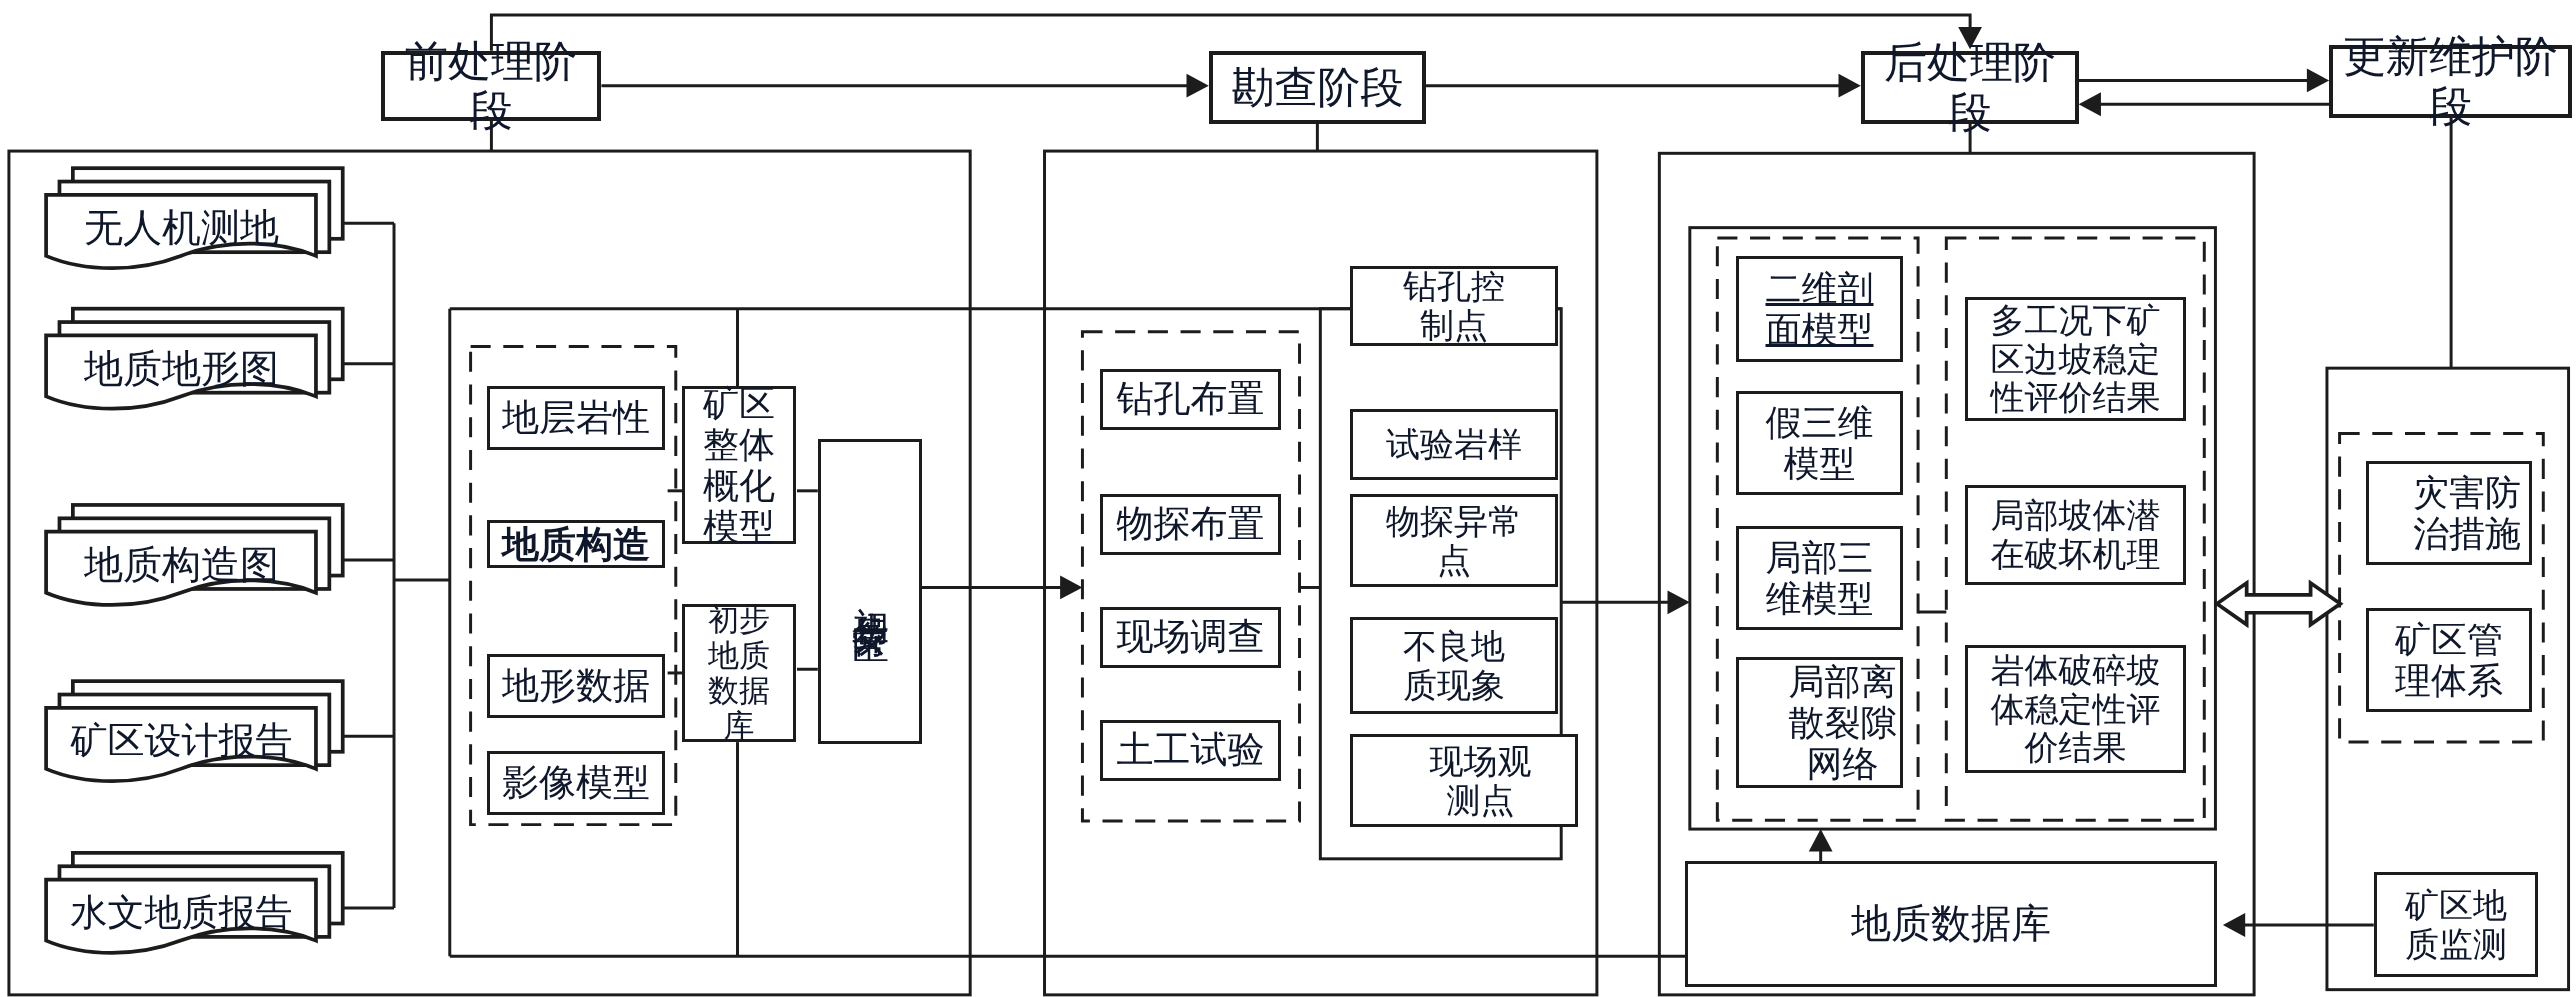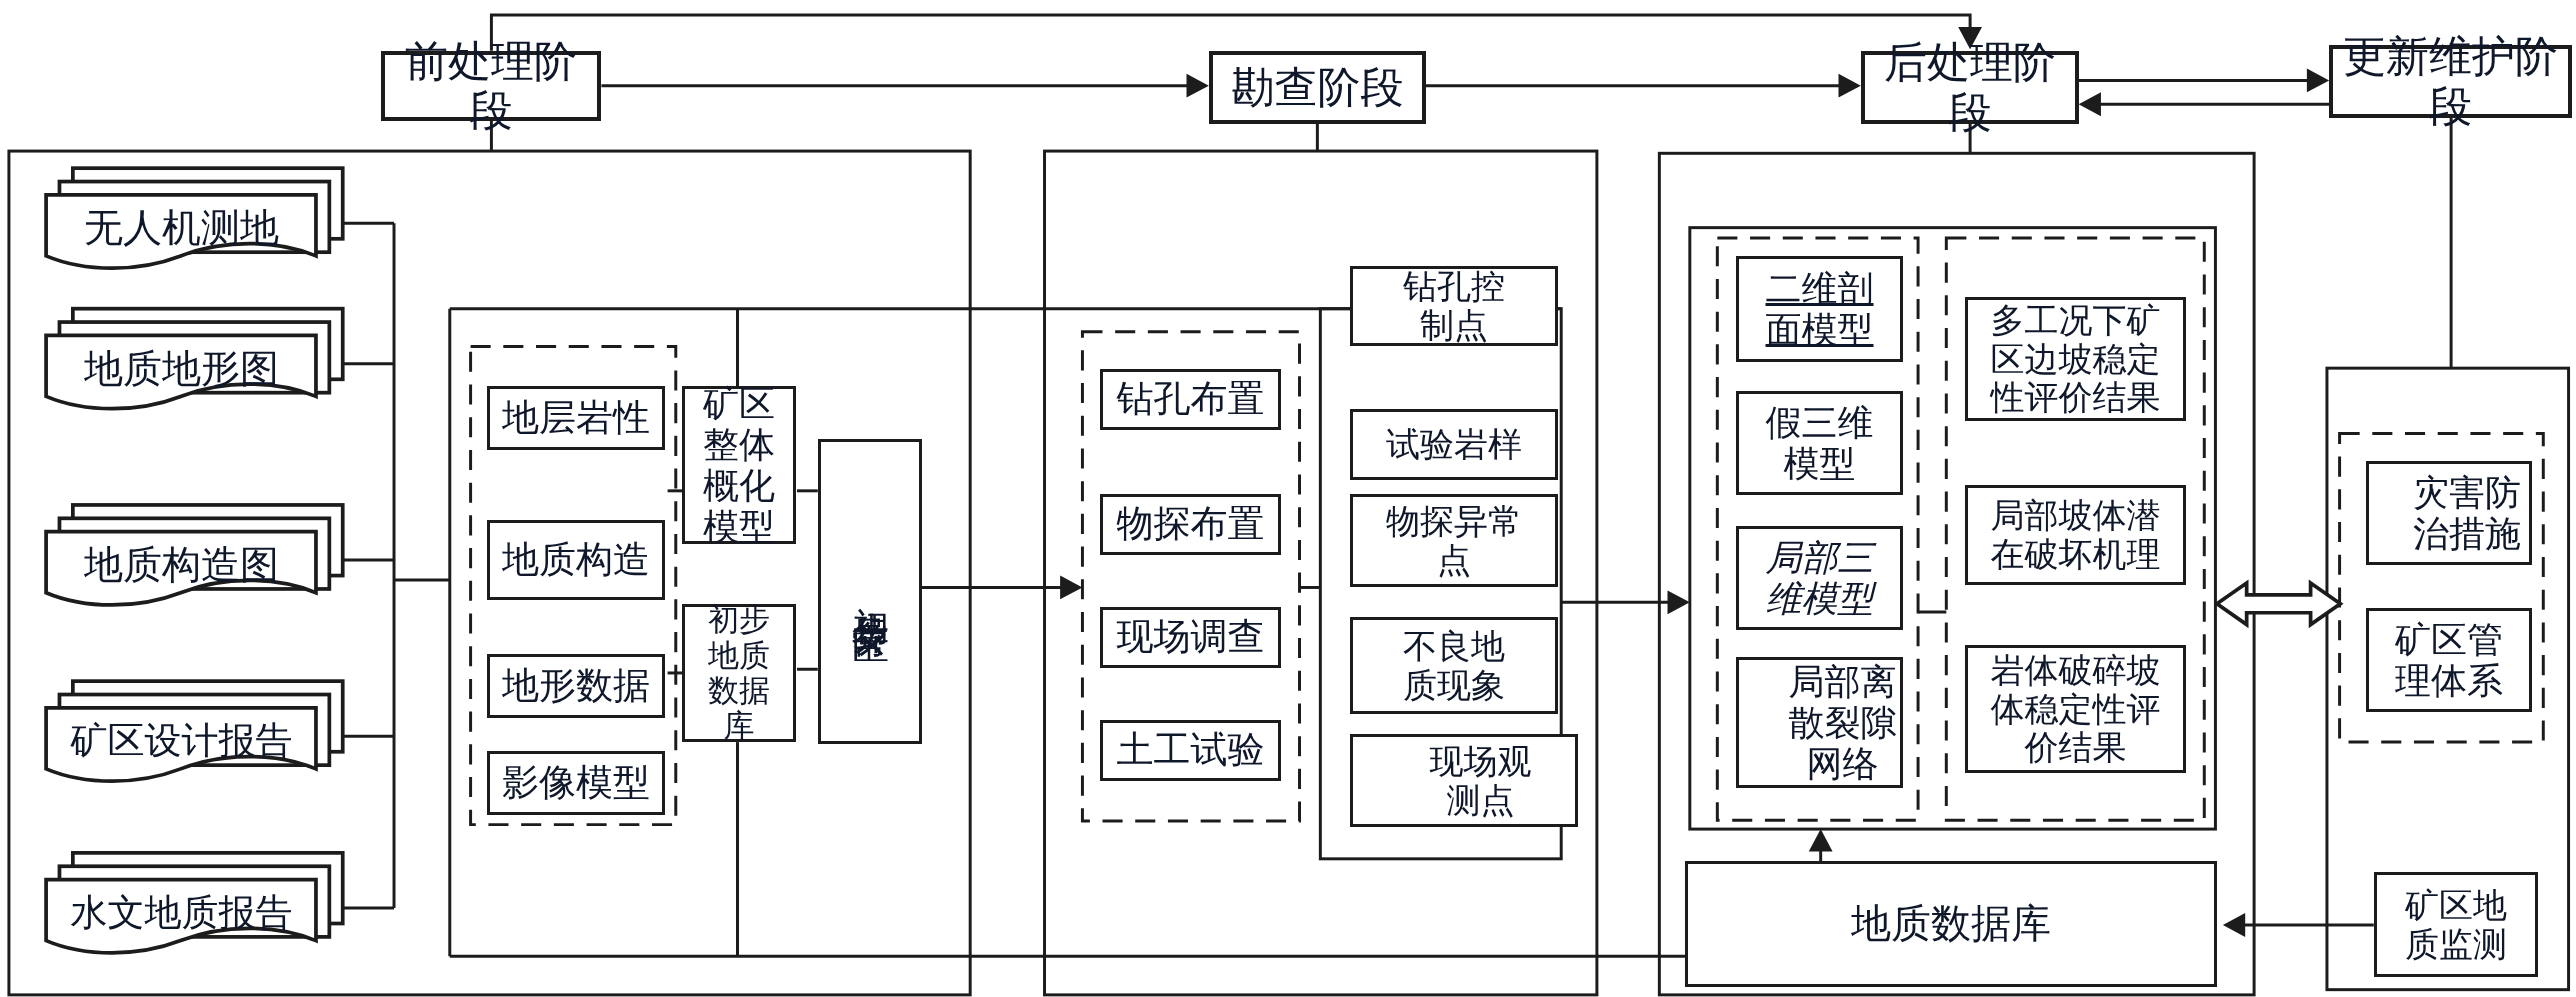--- a/index.html
+++ b/index.html
@@ -128,21 +128,21 @@
   <div class="box stage" style="left:1861px;top:51px;width:218px;height:73px;">后处理阶段</div>
   <div class="box stage" style="left:2329px;top:45px;width:243px;height:73px;">更新维护阶段</div>
 
   <div class="box noborder" style="left:52px;top:199px;width:259px;height:58px;font-size:39px;">无人机测地</div>
   <div class="box noborder" style="left:52px;top:340px;width:259px;height:58px;font-size:39px;">地质地形图</div>
   <div class="box noborder" style="left:52px;top:536px;width:259px;height:58px;font-size:39px;">地质构造图</div>
   <div class="box noborder" style="left:52px;top:712px;width:259px;height:58px;font-size:37px;">矿区设计报告</div>
   <div class="box noborder" style="left:52px;top:884px;width:259px;height:58px;font-size:37px;">水文地质报告</div>
 
   <div class="box" style="left:487px;top:386px;width:178px;height:64px;font-size:37px;">地层岩性</div>
-  <div class="box" style="left:487px;top:520px;width:178px;height:80px;font-size:37px;">地质构造</div>
+  <div class="box" style="left:487px;top:520px;width:178px;height:48px;font-size:37px;font-weight:bold;">地质构造</div>
   <div class="box" style="left:487px;top:654px;width:178px;height:64px;font-size:37px;text-align:right;">地形数据</div>
   <div class="box" style="left:487px;top:751px;width:178px;height:64px;font-size:37px;">影像模型</div>
 
   <div class="box" style="left:682px;top:386px;width:114px;height:158px;font-size:36px;">矿区
 整体
 概化
 模型</div>
   <div class="box" style="left:682px;top:604px;width:114px;height:138px;font-size:31px;">初步
 地质
 数据
@@ -161,21 +161,21 @@
 点</div>
   <div class="box" style="left:1350px;top:617px;width:208px;height:97px;font-size:34px;">不良地
 质现象</div>
   <div class="box" style="left:1350px;top:734px;width:228px;height:93px;font-size:34px;padding-left:33px;">现场观
 测点</div>
 
   <div class="box" style="left:1736px;top:256px;width:167px;height:106px;font-size:36px;text-decoration:underline;">二维剖
 面模型</div>
   <div class="box" style="left:1736px;top:391px;width:167px;height:104px;font-size:36px;">假三维
 模型</div>
-  <div class="box" style="left:1736px;top:526px;width:167px;height:104px;font-size:36px;font-style:italic;">局部三
+  <div class="box" style="left:1736px;top:526px;width:167px;height:104px;font-size:36px;">局部三
 维模型</div>
   <div class="box" style="left:1736px;top:657px;width:167px;height:131px;font-size:36px;padding-left:46px;">局部离
 散裂隙
 网络</div>
 
   <div class="box" style="left:1965px;top:297px;width:221px;height:124px;font-size:34px;">多工况下矿
 区边坡稳定
 性评价结果</div>
   <div class="box" style="left:1965px;top:485px;width:221px;height:100px;font-size:34px;">局部坡体潜
 在破坏机理</div>

